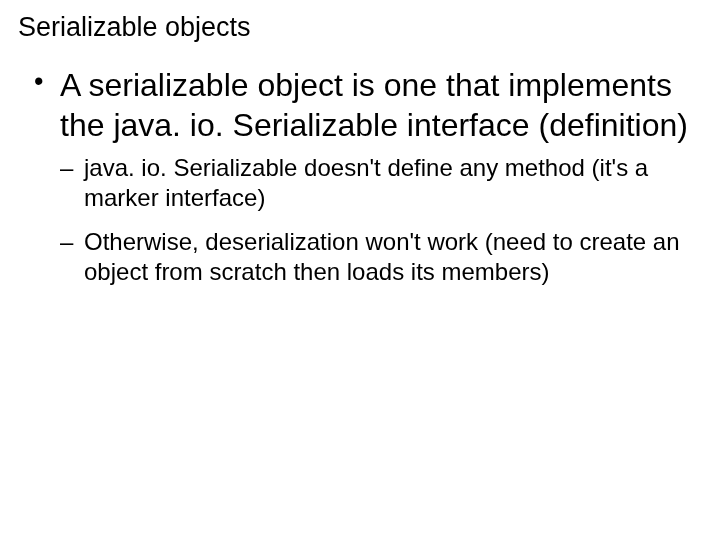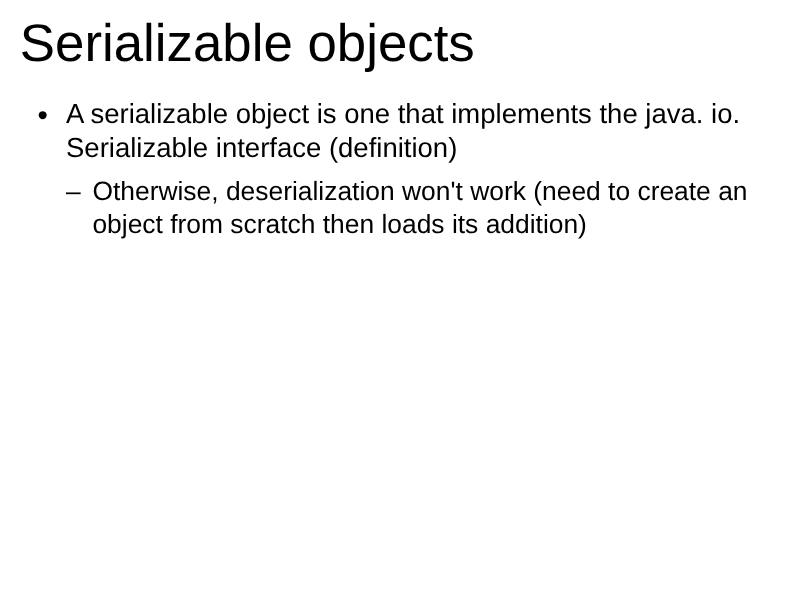--- a/index.html
+++ b/index.html
@@ -9,31 +9,31 @@
     }
     body {
       width: 720px;
       height: 540px;
       background: #ffffff;
       font-family: Arial, Helvetica, sans-serif;
       color: #000000;
       padding: 12px 18px;
     }
     .title {
-      font-size: 48px;
+      font-size: 27px;
       font-weight: normal;
       margin-bottom: 22px;
       letter-spacing: 0px;
     }
     .bullet-list {
       list-style: none;
       padding-left: 0;
     }
     .bullet-item {
-      font-size: 25px;
+      font-size: 32px;
       line-height: 1.25;
       padding-left: 42px;
       position: relative;
       margin-bottom: 8px;
     }
     .bullet-item::before {
       content: "•";
       position: absolute;
       left: 16px;
       top: 0;
@@ -63,16 +63,21 @@
 <body>
 
 <h1 class="title">Serializable objects</h1>
 
 <ul class="bullet-list">
   <li class="bullet-item">
     <span>A serializable object is one that implements the java. io. Serializable interface (definition)</span>
   </li>
   <ul class="sub-list">
     <li class="sub-item">
-      <span>Otherwise, deserialization won't work (need to create an object from scratch then loads its addition)</span>
+      <span>java. io. Serializable doesn't define any method (it's a marker interface)</span>
+    </li>
+  </ul>
+  <ul class="sub-list">
+    <li class="sub-item">
+      <span>Otherwise, deserialization won't work (need to create an object from scratch then loads its members)</span>
     </li>
   </ul>
 </ul>
 
 </body></html>

